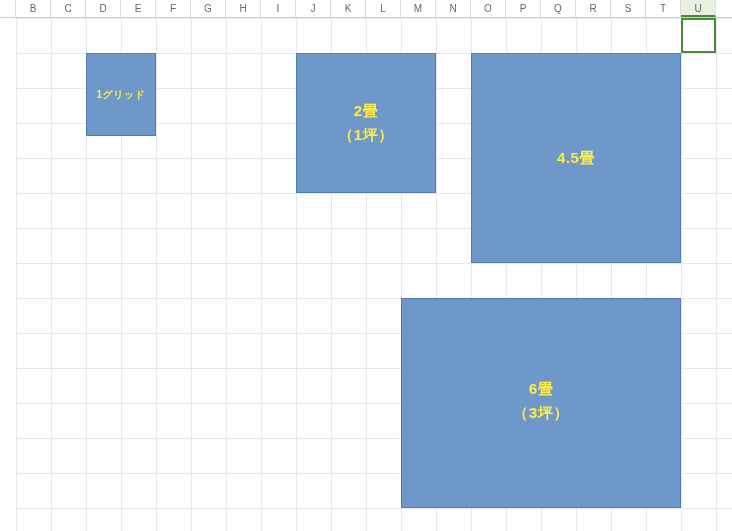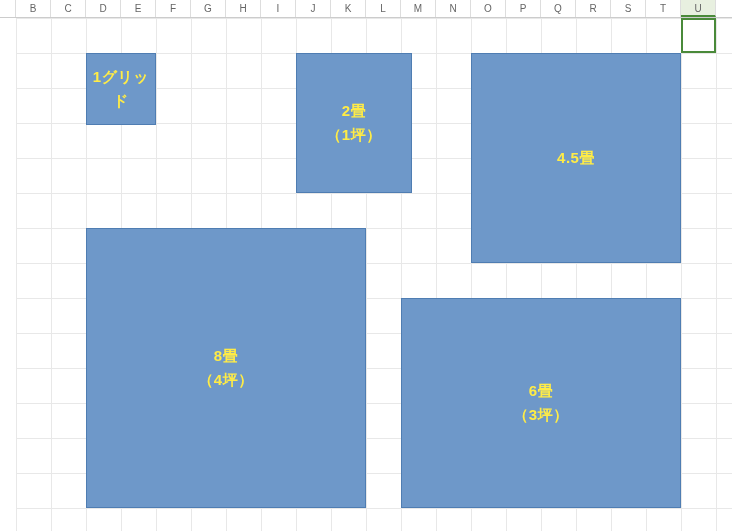--- a/index.html
+++ b/index.html
@@ -137,35 +137,31 @@
         <div class="gh" style="top: 245px;"></div>
         <div class="gh" style="top: 280px;"></div>
         <div class="gh" style="top: 315px;"></div>
         <div class="gh" style="top: 350px;"></div>
         <div class="gh" style="top: 385px;"></div>
         <div class="gh" style="top: 420px;"></div>
         <div class="gh" style="top: 455px;"></div>
         <div class="gh" style="top: 490px;"></div>
       </div>
 
-    <div class="box" id="box-grid1" style="left: 70px; top: 35px; width: 70px; height: 72px; font-size: 15px;">
+    <div class="box" id="box-grid1" style="left: 70px; top: 35px; width: 70px; height: 83px; font-size: 10px;">
       <span>1グリッド</span>
     </div>
-    <div class="box" id="box-tatami2" style="left: 280px; top: 35px; width: 116px; height: 140px;">
+    <div class="box" id="box-tatami2" style="left: 280px; top: 35px; width: 140px; height: 140px;">
       <span>2畳</span>
       <span>（1坪）</span>
     </div>
     <div class="box" id="box-tatami45" style="left: 455px; top: 35px; width: 210px; height: 210px;">
       <span>4.5畳</span>
     </div>
-    <div class="box" id="box-tatami8" style="left: 70px; top: 210px; width: 280px; height: 280px;">
-      <span>8畳</span>
-      <span>（4坪）</span>
-    </div>
-    <div class="box" id="box-tatami6" style="left: 385px; top: 280px; width: 280px; height: 210px;">
+    <div class="box" id="box-tatami6" style="left: 385px; top: 280px; width: 280px; height: 210px; font-family: Liberation Mono, monospace;">
       <span>6畳</span>
       <span>（3坪）</span>
     </div>
 
     <div class="sel-cell" id="sel-cell" style="left: 665px; top: 0px; width: 35px; height: 35px;"></div>
   </div>
 
 </div>
 
 </body></html>

